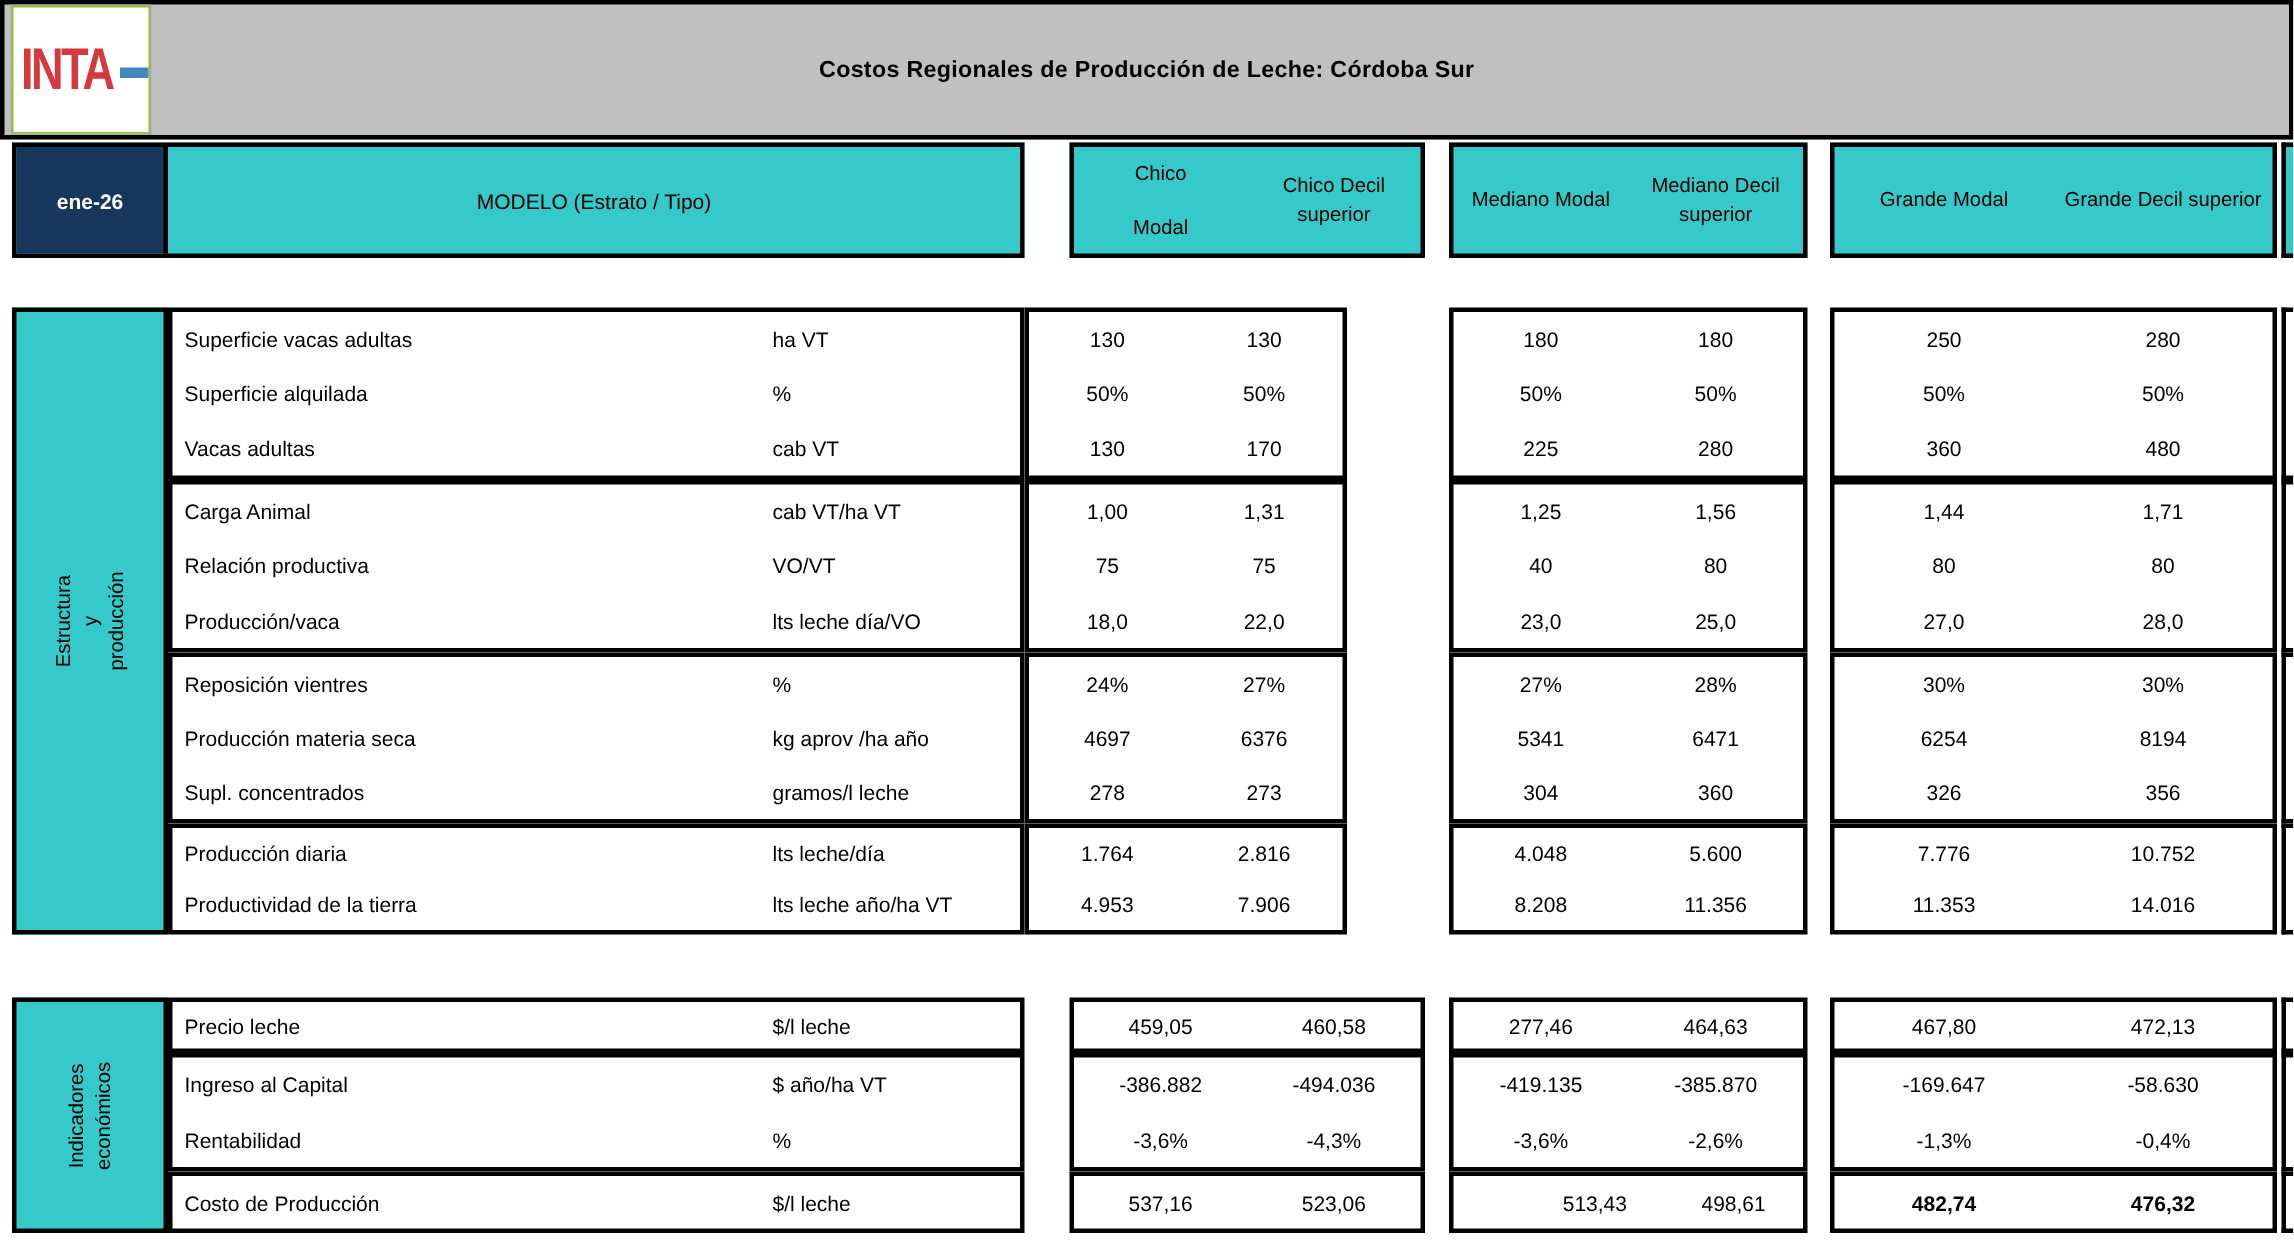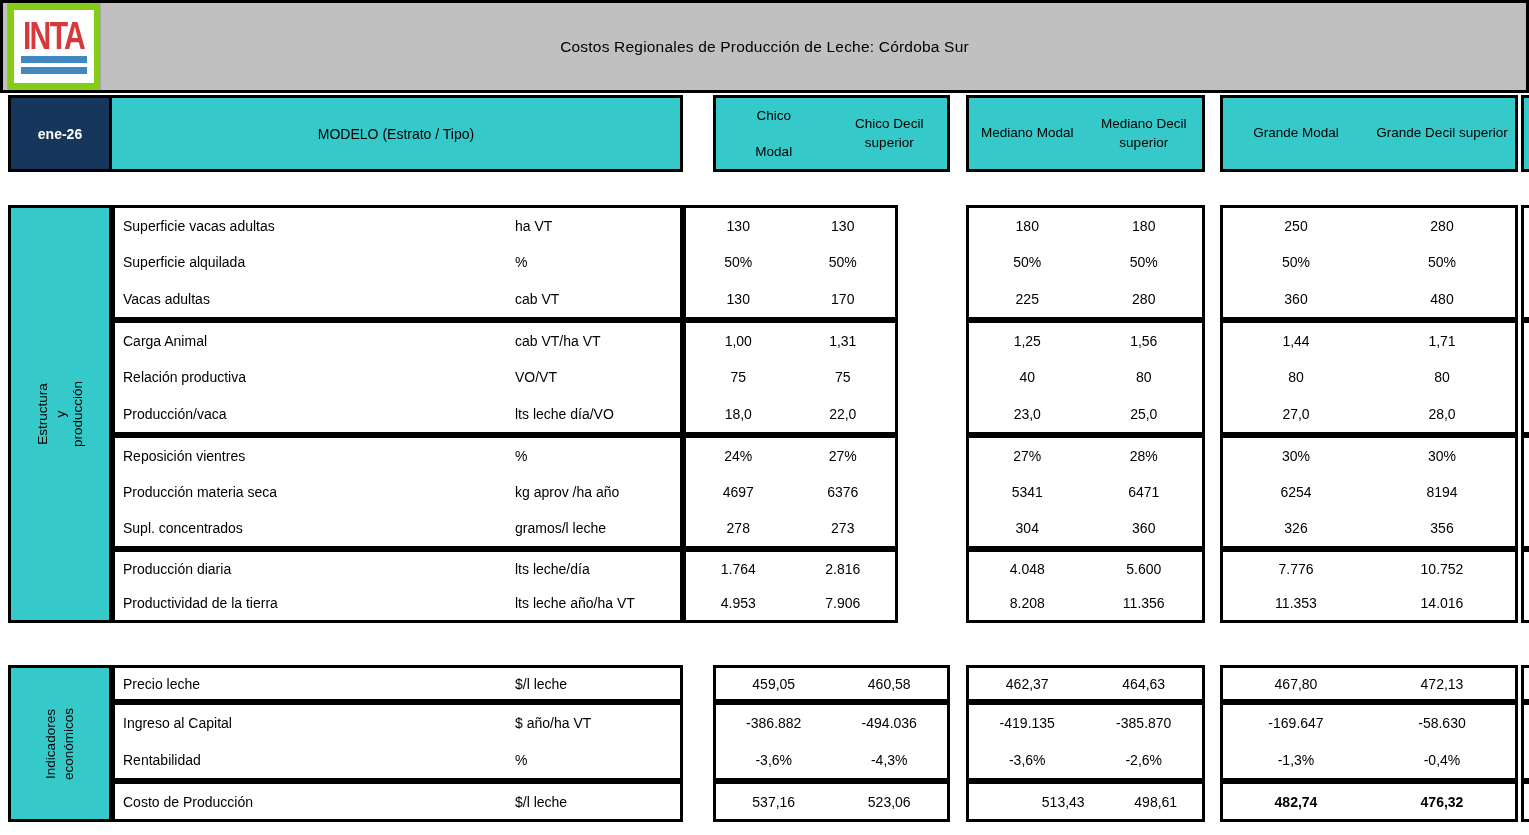--- a/index.html
+++ b/index.html
@@ -6,25 +6,25 @@
   #canvas{
     position:relative;width:1529px;height:835px;background:#fff;overflow:hidden;
     font-family:"Liberation Sans", sans-serif;color:#000;
   }
   
   .titlebar{
     position:absolute;left:0;top:0;width:1529px;height:93px;box-sizing:border-box;
     background:var(--gray,#C0C0C0);border:3px solid var(--line,#000);
     display:flex;align-items:center;justify-content:center;
   }
-  .title{font-weight:normal;font-size:15.5px;letter-spacing:.2px;}
+  .title{font-weight:bold;font-size:15.5px;letter-spacing:.2px;}
   .logo{
     position:absolute;left:8px;top:4px;width:92px;height:85px;box-sizing:border-box;
-    background:#fff;border:6px solid #84cc16;outline:1px solid #A8A8A8;
-    display:flex;flex-direction:column;align-items:center;justify-content:center;
+    background:#fff;border:1px solid #84cc16;outline:1px solid #A8A8A8;
+    display:flex;flex-direction:row;align-items:center;justify-content:center;
   }
   .logo-text{
     color:var(--logo-red,#D6383C);font-weight:bold;font-size:35px;line-height:0.95;
     transform:scale(0.86,1.12);letter-spacing:-2px;
   }
   .logo-bar{width:66px;height:7px;background:var(--logo-blue,#4188C2);margin-top:4px;}
   
   .lhead{
     position:absolute;left:8px;top:95px;width:675px;height:77px;box-sizing:border-box;
     border:3px solid var(--line,#000);background:var(--teal,#35C9C9);display:flex;
@@ -390,21 +390,21 @@
       <div class="box" style="height: 41px;">
         <div class="vrow">
           <span class="vcell">537,16</span>
           <span class="vcell">523,06</span>
         </div>
       </div>
     </div>
   <div class="col" id="g1-s1" style="left:966px;top:665px;width:239px">
       <div class="box" style="height: 37px;">
         <div class="vrow">
-          <span class="vcell">462,37</span>
+          <span class="vcell">277,46</span>
           <span class="vcell">464,63</span>
         </div>
       </div>
       <div class="box" style="height: 79px;">
         <div class="vrow">
           <span class="vcell">-419.135</span>
           <span class="vcell">-385.870</span>
         </div>
         <div class="vrow">
           <span class="vcell">-3,6%</span>

